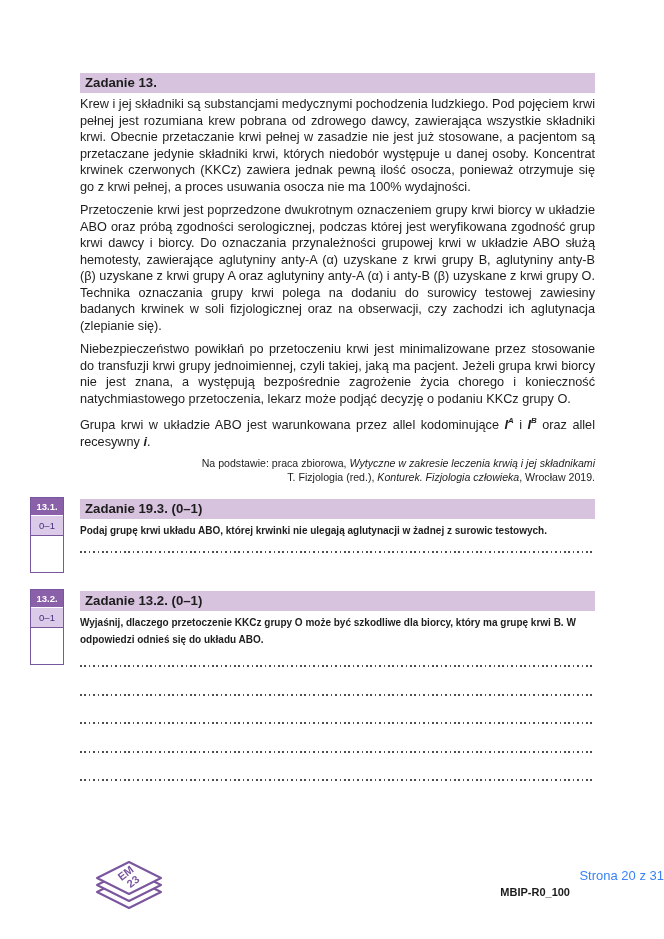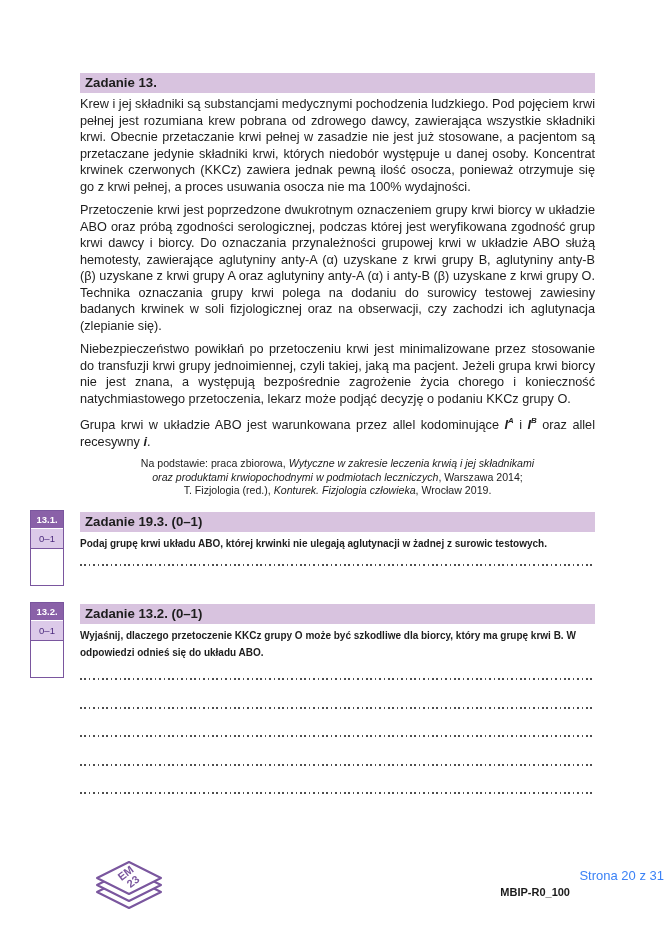--- a/index.html
+++ b/index.html
@@ -33,21 +33,21 @@
   p.body-text{
     margin:0 0 7px 0;
     font-size:12.7px;line-height:16.5px;
     text-align:justify;
   }
   .allele{font-weight:700;font-style:italic;}
   sup.allele-sup{font-size:0.62em;font-weight:700;font-style:italic;position:relative;top:-0.15em;}
   .source{
     margin-top:1px;
     font-size:10.6px;line-height:13.4px;
-    text-align:center;
+    text-align:right;
   }
   .source i{font-style:italic;}
   .subtask{position:relative;}
   .subtask-131{margin-top:15px;}
   .subtask-132{margin-top:38px;}
   .prompt{
     margin:2px 0 0 0;
     font-size:10px;font-weight:700;line-height:17px;
     text-align:left;
   }
@@ -101,21 +101,20 @@
       <span>Zadanie 13.</span>
     </div>
     <p class="body-text">Krew i jej składniki są substancjami medycznymi pochodzenia ludzkiego. Pod pojęciem krwi pełnej jest rozumiana krew pobrana od zdrowego dawcy, zawierająca wszystkie składniki krwi. Obecnie przetaczanie krwi pełnej w zasadzie nie jest już stosowane, a pacjentom są przetaczane jedynie składniki krwi, których niedobór występuje u danej osoby. Koncentrat krwinek czerwonych (KKCz) zawiera jednak pewną ilość osocza, ponieważ otrzymuje się go z krwi pełnej, a proces usuwania osocza nie ma 100% wydajności.</p>
     <p class="body-text">Przetoczenie krwi jest poprzedzone dwukrotnym oznaczeniem grupy krwi biorcy w układzie ABO oraz próbą zgodności serologicznej, podczas której jest weryfikowana zgodność grup krwi dawcy i biorcy. Do oznaczania przynależności grupowej krwi w układzie ABO służą hemotesty, zawierające aglutyniny anty-A (α) uzyskane z krwi grupy B, aglutyniny anty-B (β) uzyskane z krwi grupy A oraz aglutyniny anty-A (α) i anty-B (β) uzyskane z krwi grupy O. Technika oznaczania grupy krwi polega na dodaniu do surowicy testowej zawiesiny badanych krwinek w soli fizjologicznej oraz na obserwacji, czy zachodzi ich aglutynacja (zlepianie się).</p>
     <p class="body-text">Niebezpieczeństwo powikłań po przetoczeniu krwi jest minimalizowane przez stosowanie do transfuzji krwi grupy jednoimiennej, czyli takiej, jaką ma pacjent. Jeżeli grupa krwi biorcy nie jest znana, a występują bezpośrednie zagrożenie życia chorego i konieczność natychmiastowego przetoczenia, lekarz może podjąć decyzję o podaniu KKCz grupy O.</p>
 
     <p class="body-text"><span>Grupa krwi w układzie ABO jest warunkowana przez allel kodominujące </span><span class="allele">I</span><sup class="allele-sup">A</sup><span> i </span><span class="allele">I</span><sup class="allele-sup">B</sup><span> oraz allel recesywny </span><span class="allele">i</span><span>.</span></p>
 
     <div class="source">
       <div><span>Na podstawie: praca zbiorowa, </span><i>Wytyczne w zakresie leczenia krwią i jej składnikami</i></div>
-      <div><i>oraz produktami krwiopochodnymi w podmiotach leczniczych</i><span>, Warszawa 2014;</span></div>
       <div><span>T. Fizjologia (red.), </span><i>Konturek. Fizjologia człowieka</i><span>, Wrocław 2019.</span></div>
     </div>
 
     <section class="subtask subtask-131">
       <div class="margin-box">
         <div class="cell-label">13.1.</div>
         <div class="cell-score">0–1</div>
         <div class="cell-empty"></div>
       </div>
       <div class="header-bar">

